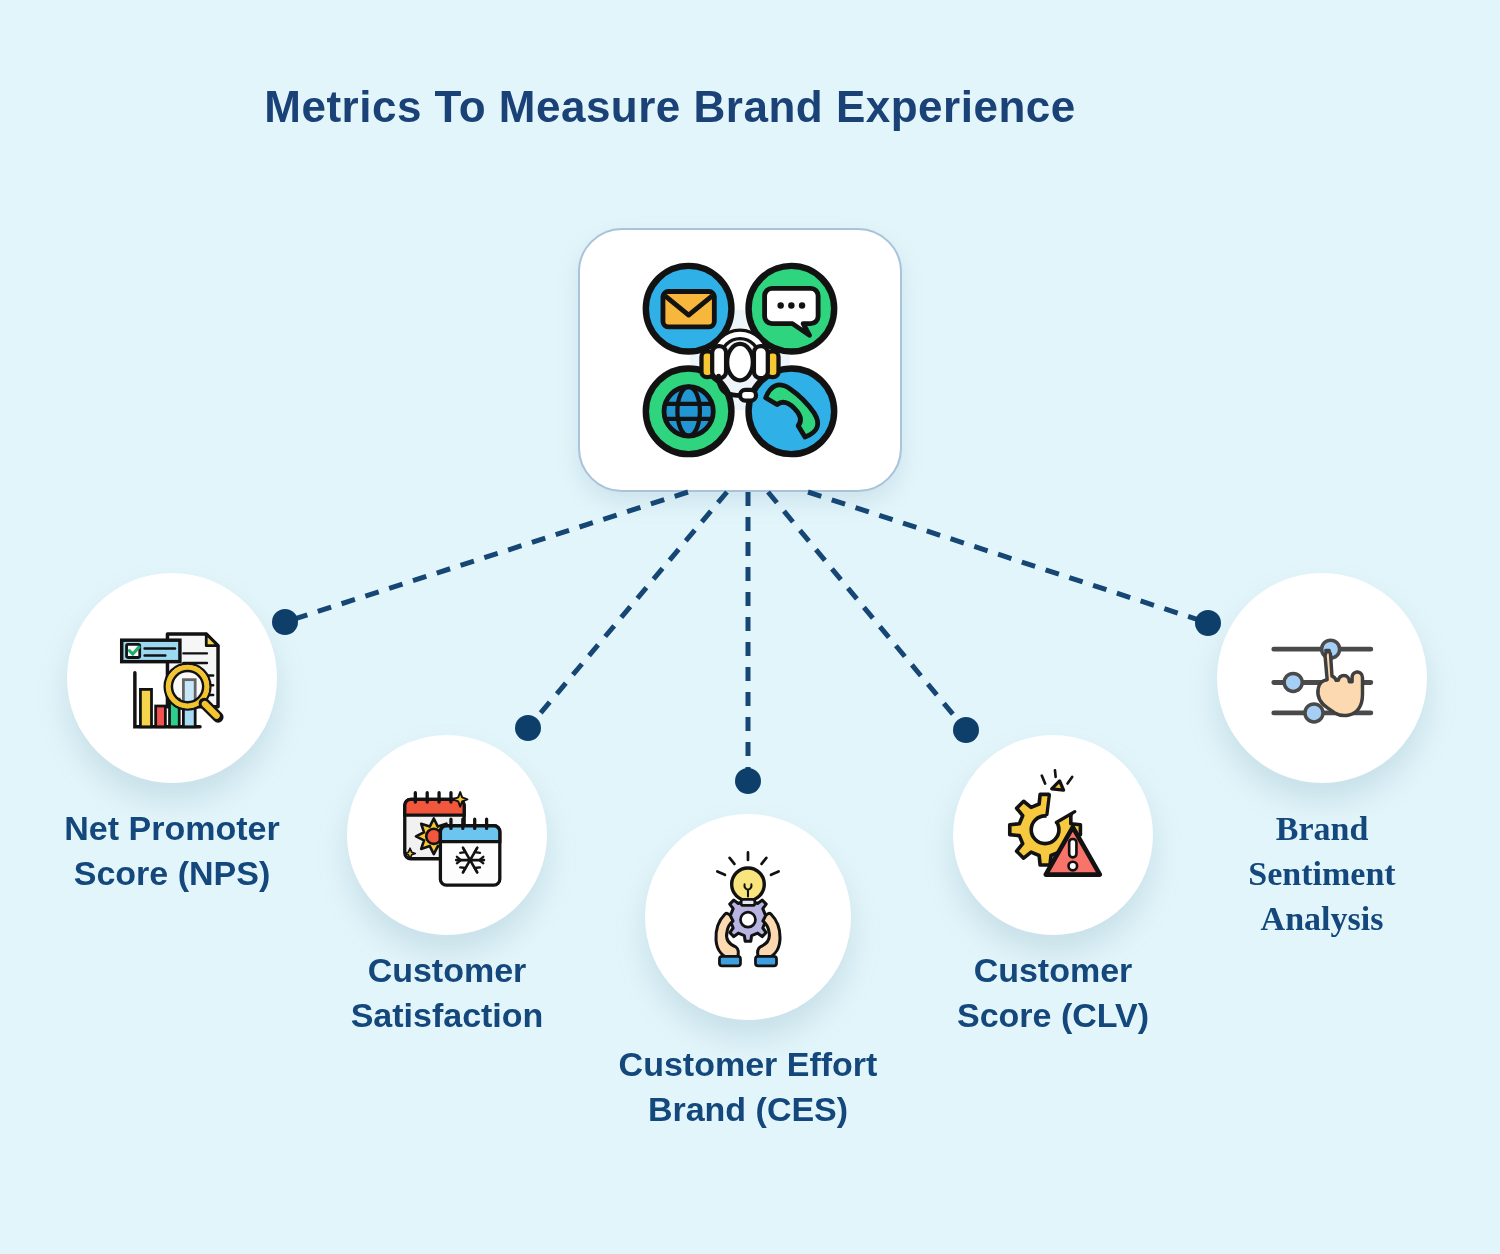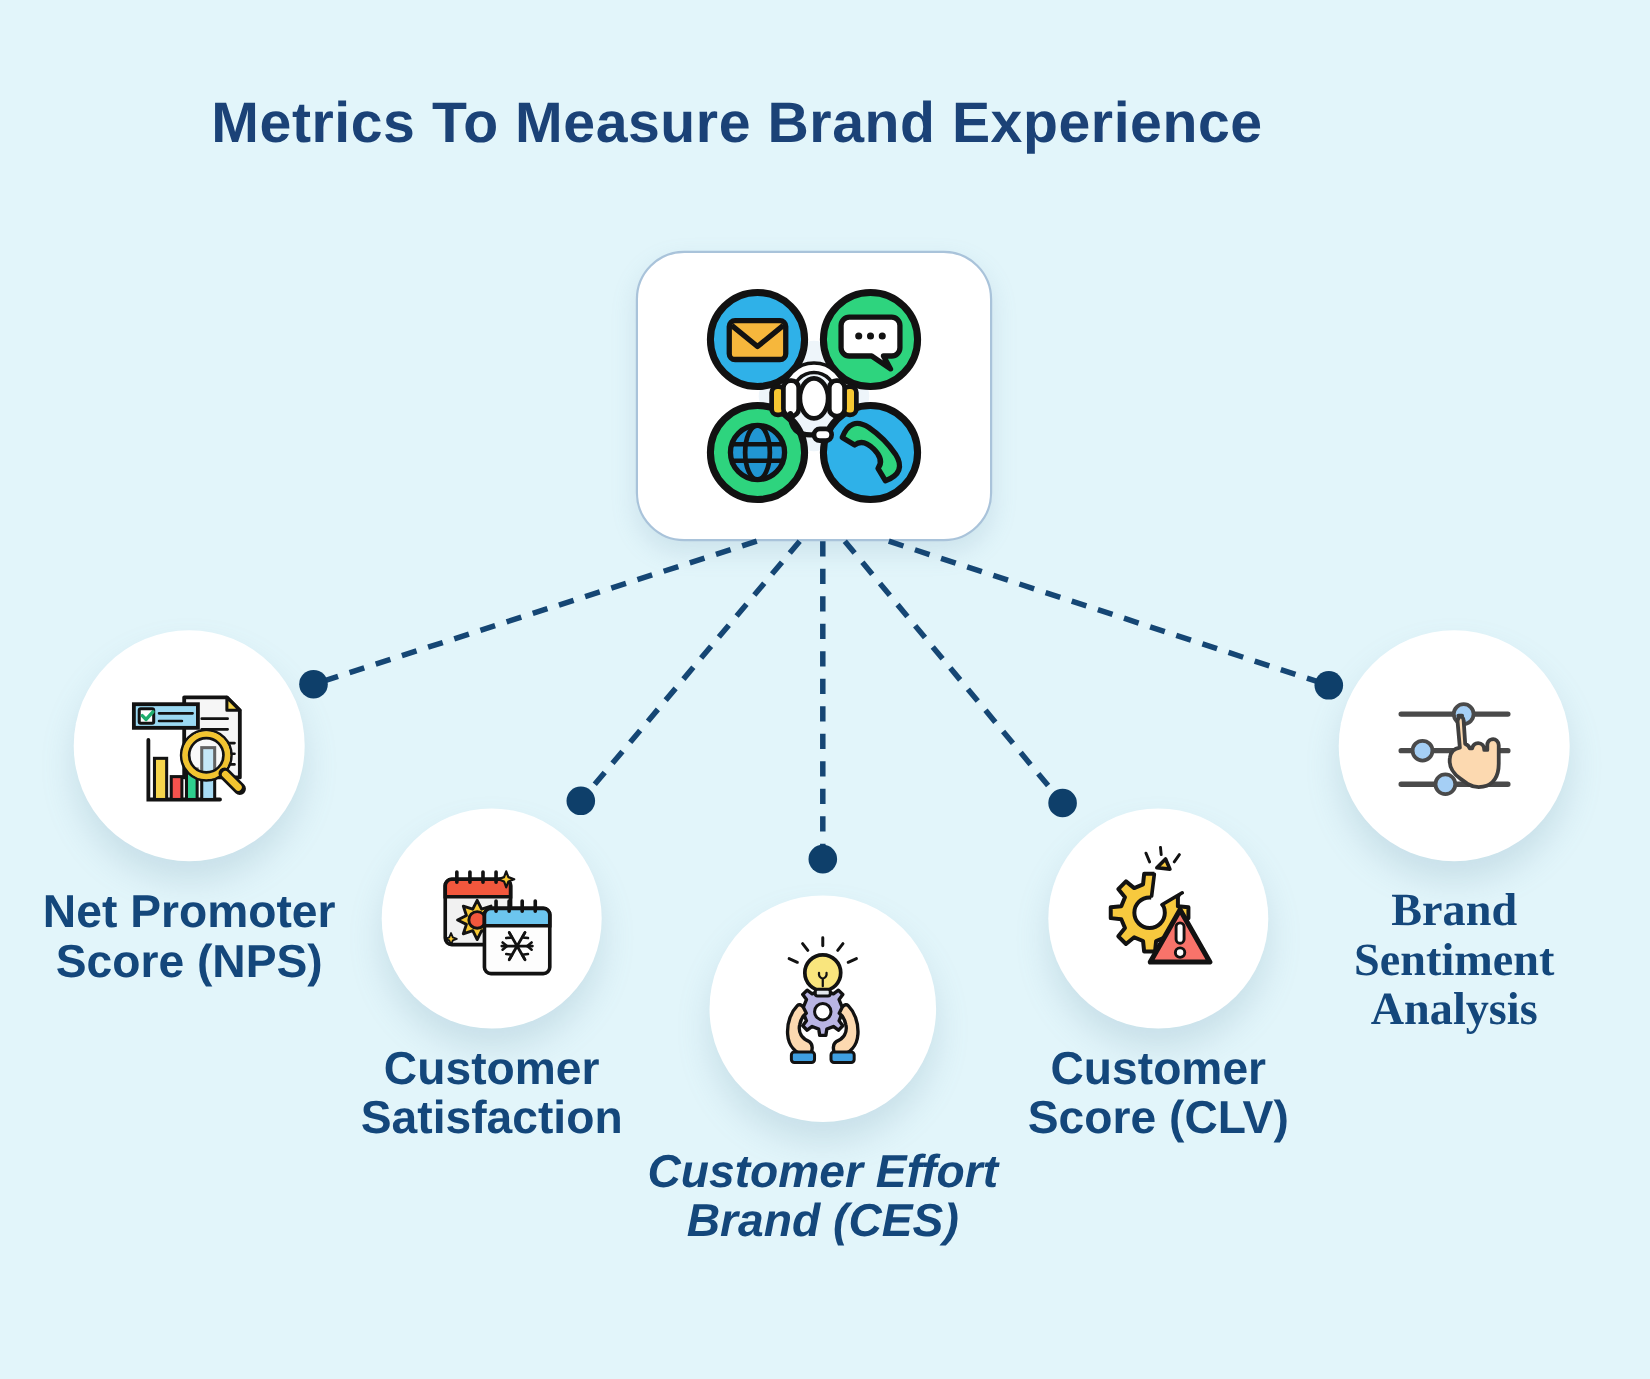--- a/index.html
+++ b/index.html
@@ -3,21 +3,21 @@
 <meta charset="utf-8">
 <style>
   html,body{margin:0;padding:0;}
   body{
     width:1500px;height:1254px;position:relative;overflow:hidden;
     background:#e2f5fa;
     font-family:"Liberation Sans",sans-serif;
   }
   .title{
     position:absolute;left:0;top:82px;width:1340px;text-align:center;
-    font-size:52px;font-weight:700;color:#1b4277;letter-spacing:.5px;
+    font-size:44px;font-weight:700;color:#1b4277;letter-spacing:.5px;
   }
   .center-card{
     position:absolute;left:578px;top:228px;width:324px;height:264px;
     background:#ffffff;border:2px solid #a9c3da;border-radius:44px;
     box-shadow:0 10px 22px rgba(110,150,175,.18);
     display:flex;align-items:center;justify-content:center;box-sizing:border-box;
   }
   .center-card svg{width:214px;height:214px;}
   .node-circle{
     position:absolute;background:#ffffff;border-radius:50%;
@@ -25,25 +25,25 @@
     display:flex;align-items:center;justify-content:center;
   }
   .node-circle svg{width:66%;height:66%;}
   #circle-nps {left:67px;  top:573px; width:210px;height:210px;}
   #circle-csat{left:347px; top:735px; width:200px;height:200px;}
   #circle-ces {left:645px; top:814px; width:206px;height:206px;}
   #circle-clv {left:953px; top:735px; width:200px;height:200px;}
   #circle-bsa {left:1217px;top:573px; width:210px;height:210px;}
   .node-label{
     position:absolute;text-align:center;color:#14477b;
-    font-size:42px;font-weight:700;line-height:45px;
+    font-size:34px;font-weight:700;line-height:45px;
   }
   #label-nps {left:12px;  top:806px; width:320px;}
   #label-csat{left:287px; top:948px; width:320px;}
-  #label-ces {left:568px; top:1042px;width:360px;font-style:italic;}
+  #label-ces {left:568px; top:1042px;width:360px;}
   #label-clv {left:893px; top:948px; width:320px;}
   #label-bsa {left:1162px;top:806px; width:320px;font-family:Liberation Serif, serif;}
   .connector-svg{position:absolute;left:0;top:0;pointer-events:none;}
 </style>
 </head>
 <body>
 
 <div class="title">Metrics To Measure Brand Experience</div>
 
 <div class="node-circle" id="circle-nps">

